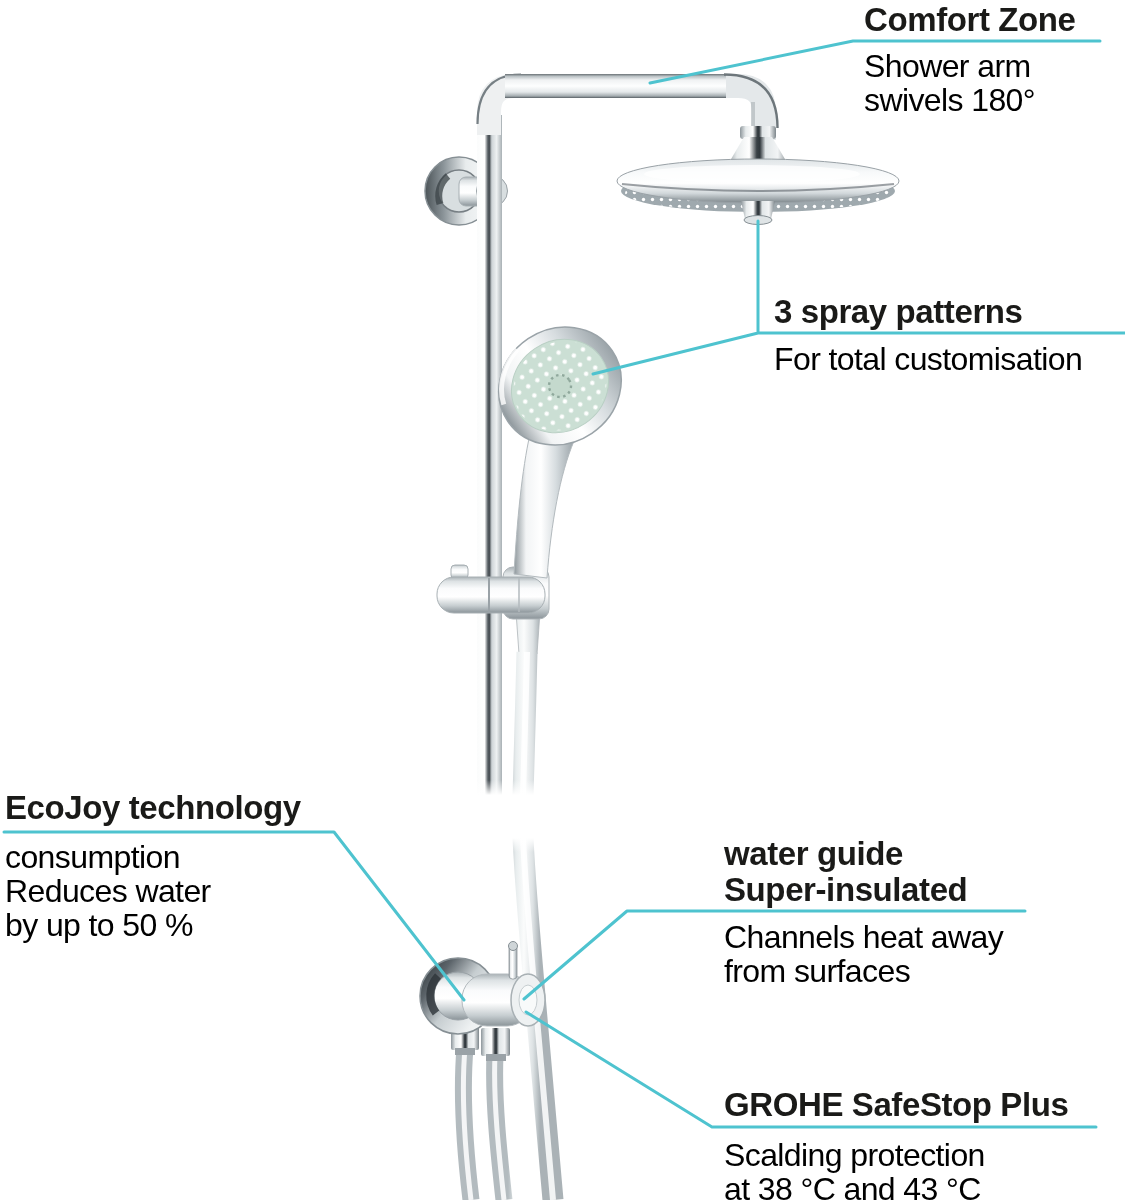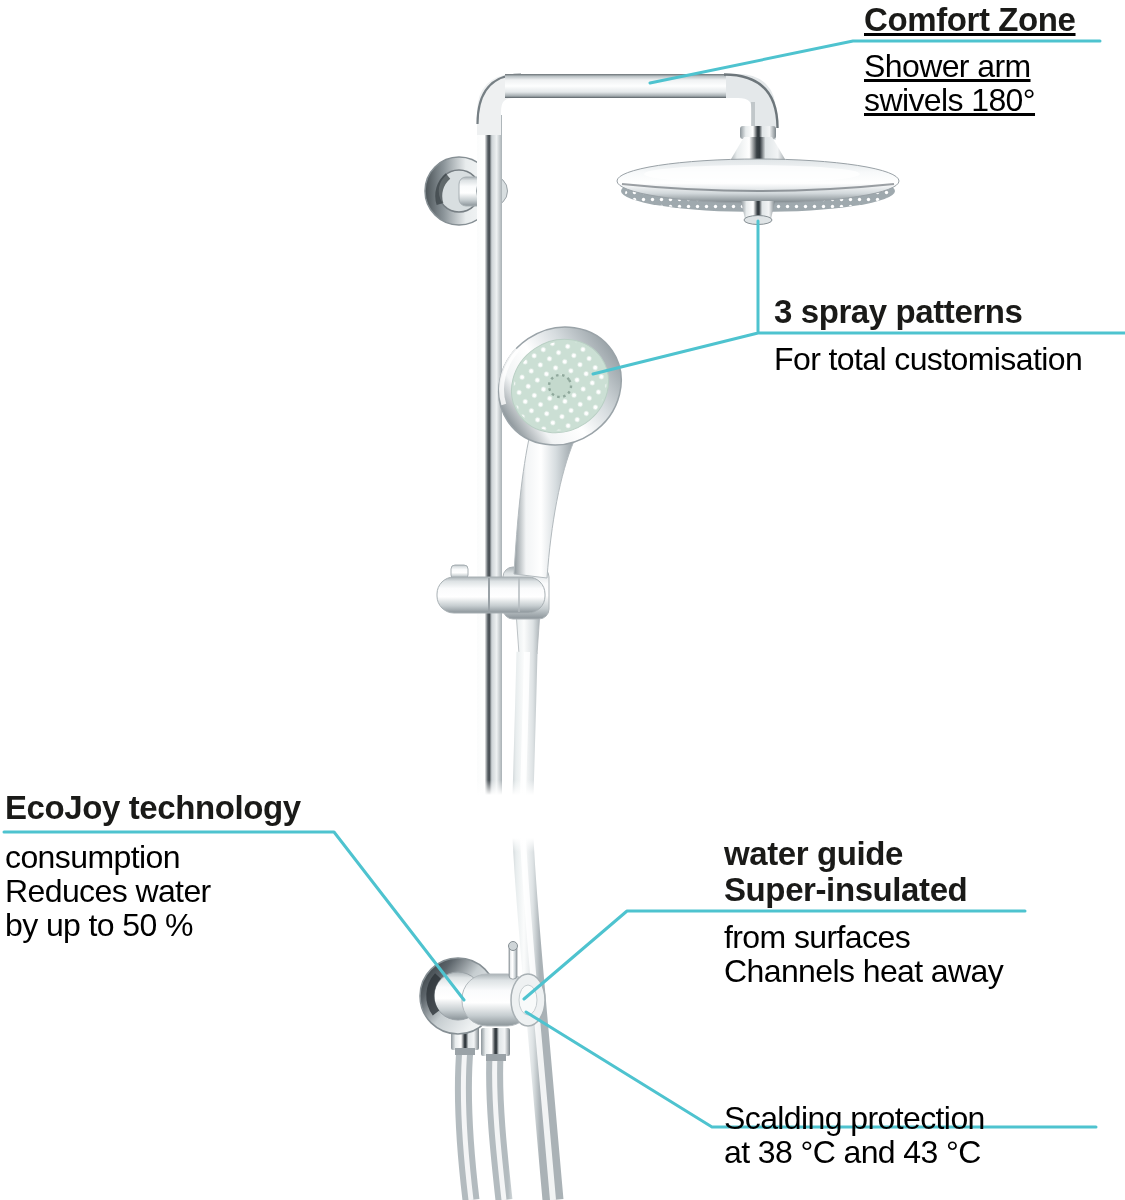--- a/index.html
+++ b/index.html
@@ -208,21 +208,21 @@
 
     <g stroke="#4ec3cf" stroke-width="3" fill="none" stroke-linejoin="round" stroke-linecap="round">
       <path d="M 650 83 L 853 41 L 1100 41"></path>
       <path d="M 758 221 L 758 333 M 593 374 L 758 333 L 1125 333"></path>
       <path d="M 4 832 L 334 832 L 464 1000"></path>
       <path d="M 524 999 L 627 911 L 1025 911"></path>
       <path d="M 526 1012 L 712 1127 L 1096 1127"></path>
     </g>
   </svg>
 
-  <div class="anno" style="left:864px;top:1px;text-decoration:underline;">
+  <div class="anno" style="left:864px;top:1px;">
     <div class="t">Comfort Zone</div>
     <div class="b" style="margin-top:11px;">
       <div>Shower arm</div>
       <div>swivels 180°</div>
     </div>
   </div>
 
   <div class="anno" style="left:774px;top:293px;">
     <div class="t">3 spray patterns</div>
     <div class="b" style="margin-top:12px;">
@@ -238,25 +238,26 @@
       <div>by up to 50 %</div>
     </div>
   </div>
 
   <div class="anno super" style="left:724px;top:836px;">
     <div class="t">
       <div>water guide</div>
       <div>Super-insulated</div>
     </div>
     <div class="b" style="margin-top:12px;">
+      <div>Channels heat away</div>
       <div>from surfaces</div>
-      <div>Channels heat away</div>
     </div>
   </div>
 
   <div class="anno" style="left:724px;top:1086px;">
+    <div class="t">GROHE SafeStop Plus</div>
     <div class="b" style="margin-top:15px;">
       <div>Scalding protection</div>
       <div>at 38 °C and 43 °C</div>
     </div>
   </div>
 
 </div>
 
 </body></html>

